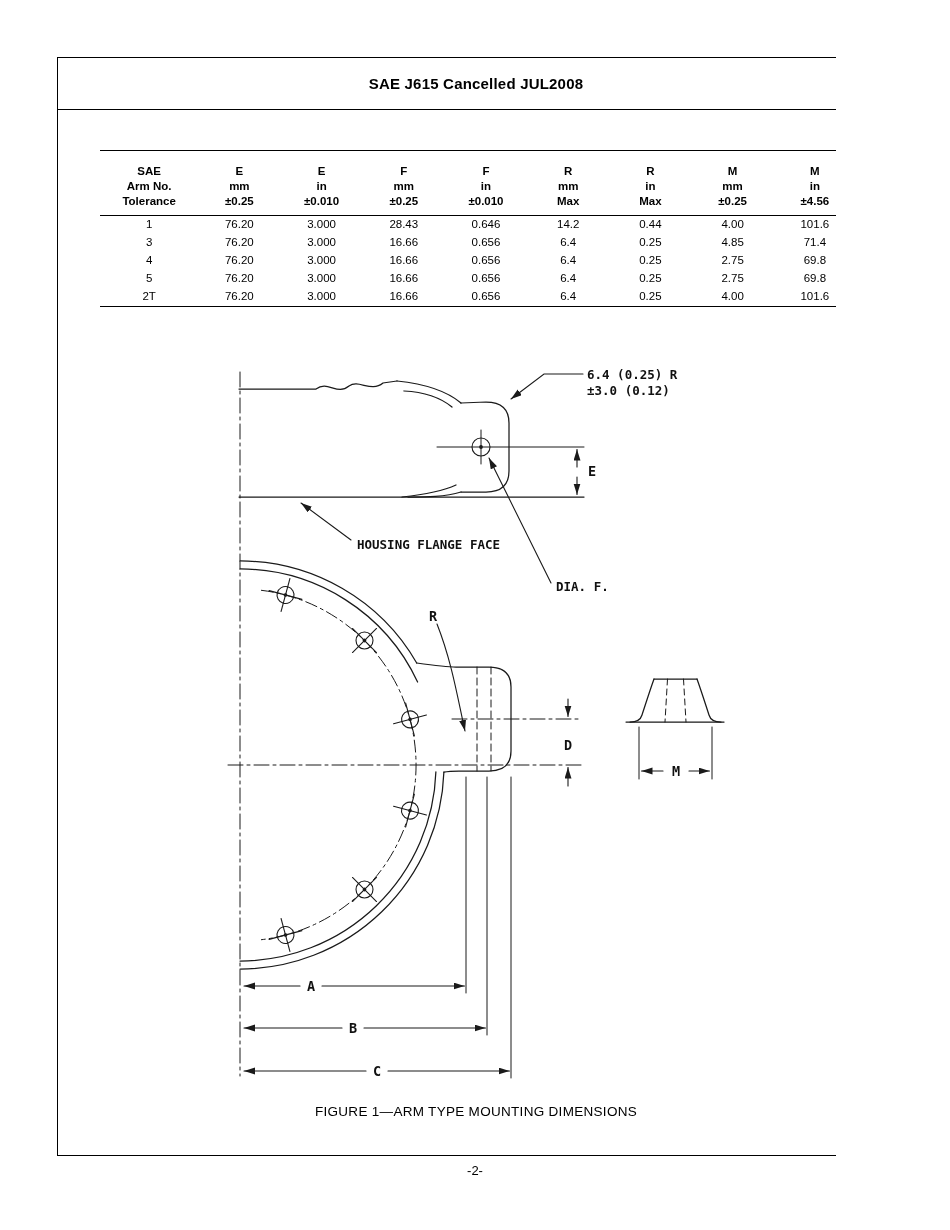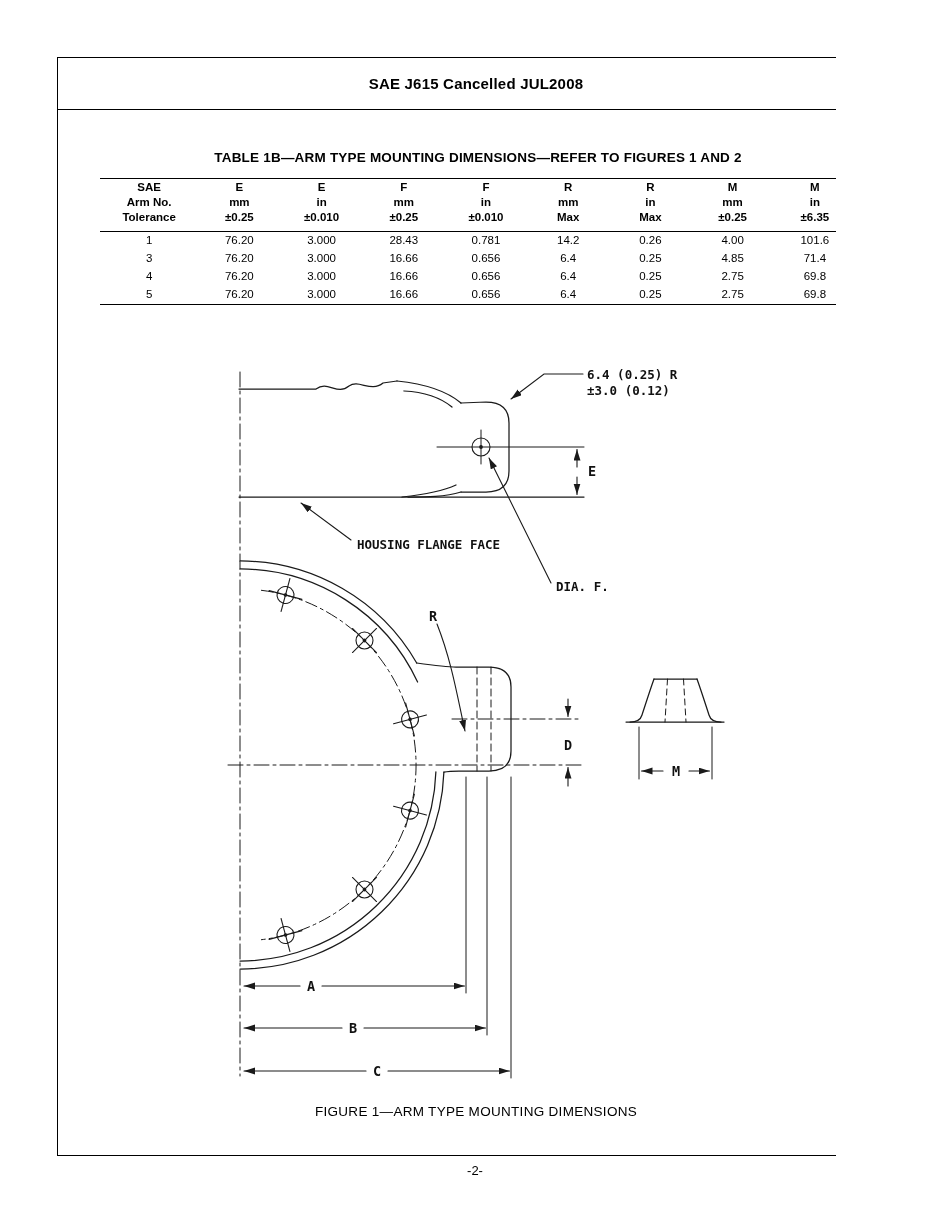--- a/index.html
+++ b/index.html
@@ -12,21 +12,21 @@
   .header-title { font-weight:bold; font-size:15px; letter-spacing:.2px; }
 
   .content-box { position:absolute; left:57px; top:109px; width:838px; height:1047px;
                  border:1.6px solid #000; }
 
   .table-wrap { position:absolute; left:100px; top:150px; width:756px; }
   .table-title { text-align:center; font-weight:bold; font-size:13.5px; margin-bottom:13px; letter-spacing:.2px; }
   table { width:100%; border-collapse:collapse; table-layout:fixed; }
   thead tr { border-top:1.3px solid #000; border-bottom:1.3px solid #000; }
   tbody tr:last-child td { border-bottom:1.3px solid #000; }
-  th { font-size:11.5px; font-weight:bold; text-align:center; padding:1px 0 5px; vertical-align:top; }
+  th { font-size:11.5px; font-weight:bold; text-align:center; padding:13px 0 5px; vertical-align:top; }
   th div { line-height:1.32; }
   td { font-size:11.5px; text-align:center; padding:2.5px 0 3.5px; }
 
   .figure-svg { position:absolute; left:0; top:0; pointer-events:none; }
   .dt { font-family:"DejaVu Sans Mono", monospace; font-size:12.5px; font-weight:bold; }
   .dl { font-family:"DejaVu Sans Mono", monospace; font-size:13.5px; font-weight:bold; }
 
   .figure-caption { position:absolute; left:57px; top:1104px; width:838px; text-align:center;
                     font-size:13.5px; letter-spacing:.3px; }
   .page-number { position:absolute; left:0; top:1163px; width:950px; text-align:center; font-size:13px; }
@@ -36,21 +36,20 @@
 
 <div class="page">
 
   <div class="header-box">
     <span class="header-title">SAE J615 Cancelled JUL2008</span>
   </div>
 
   <div class="content-box"></div>
 
   <div class="table-wrap">
-    <div class="table-title">TABLE 1B—ARM TYPE MOUNTING DIMENSIONS—REFER TO FIGURES 1 AND 2</div>
     <table>
       <colgroup>
         <col style="width:13%">
           <col style="width:10.875%">
           <col style="width:10.875%">
         <col style="width:10.875%">
           <col style="width:10.875%">
           <col style="width:10.875%">
         <col style="width:10.875%">
           <col style="width:10.875%">
@@ -94,33 +93,33 @@
               <div>Max</div>
             </th>
             <th>
               <div>M</div>
               <div>mm</div>
               <div>±0.25</div>
             </th>
             <th>
               <div>M</div>
               <div>in</div>
-              <div>±6.35</div>
+              <div>±4.56</div>
             </th>
           </tr>
       </thead>
       <tbody>
           <tr>
             <td>1</td>
             <td>76.20</td>
             <td>3.000</td>
             <td>28.43</td>
-            <td>0.781</td>
+            <td>0.646</td>
             <td>14.2</td>
-            <td>0.26</td>
+            <td>0.44</td>
             <td>4.00</td>
             <td>101.6</td>
           </tr>
           <tr>
             <td>3</td>
             <td>76.20</td>
             <td>3.000</td>
             <td>16.66</td>
             <td>0.656</td>
             <td>6.4</td>
@@ -142,20 +141,31 @@
           <tr>
             <td>5</td>
             <td>76.20</td>
             <td>3.000</td>
             <td>16.66</td>
             <td>0.656</td>
             <td>6.4</td>
             <td>0.25</td>
             <td>2.75</td>
             <td>69.8</td>
+          </tr>
+          <tr>
+            <td>2T</td>
+            <td>76.20</td>
+            <td>3.000</td>
+            <td>16.66</td>
+            <td>0.656</td>
+            <td>6.4</td>
+            <td>0.25</td>
+            <td>4.00</td>
+            <td>101.6</td>
           </tr>
         </tbody>
     </table>
   </div>
 
   <svg class="figure-svg" width="950" height="1230" viewBox="0 0 950 1230">
     <defs>
       <marker id="ae" markerUnits="userSpaceOnUse" markerWidth="12" markerHeight="9" refX="11" refY="3.5" orient="auto">
         <path d="M0,0 L11,3.5 L0,7 Z" fill="#1a1a1a"></path>
       </marker>

